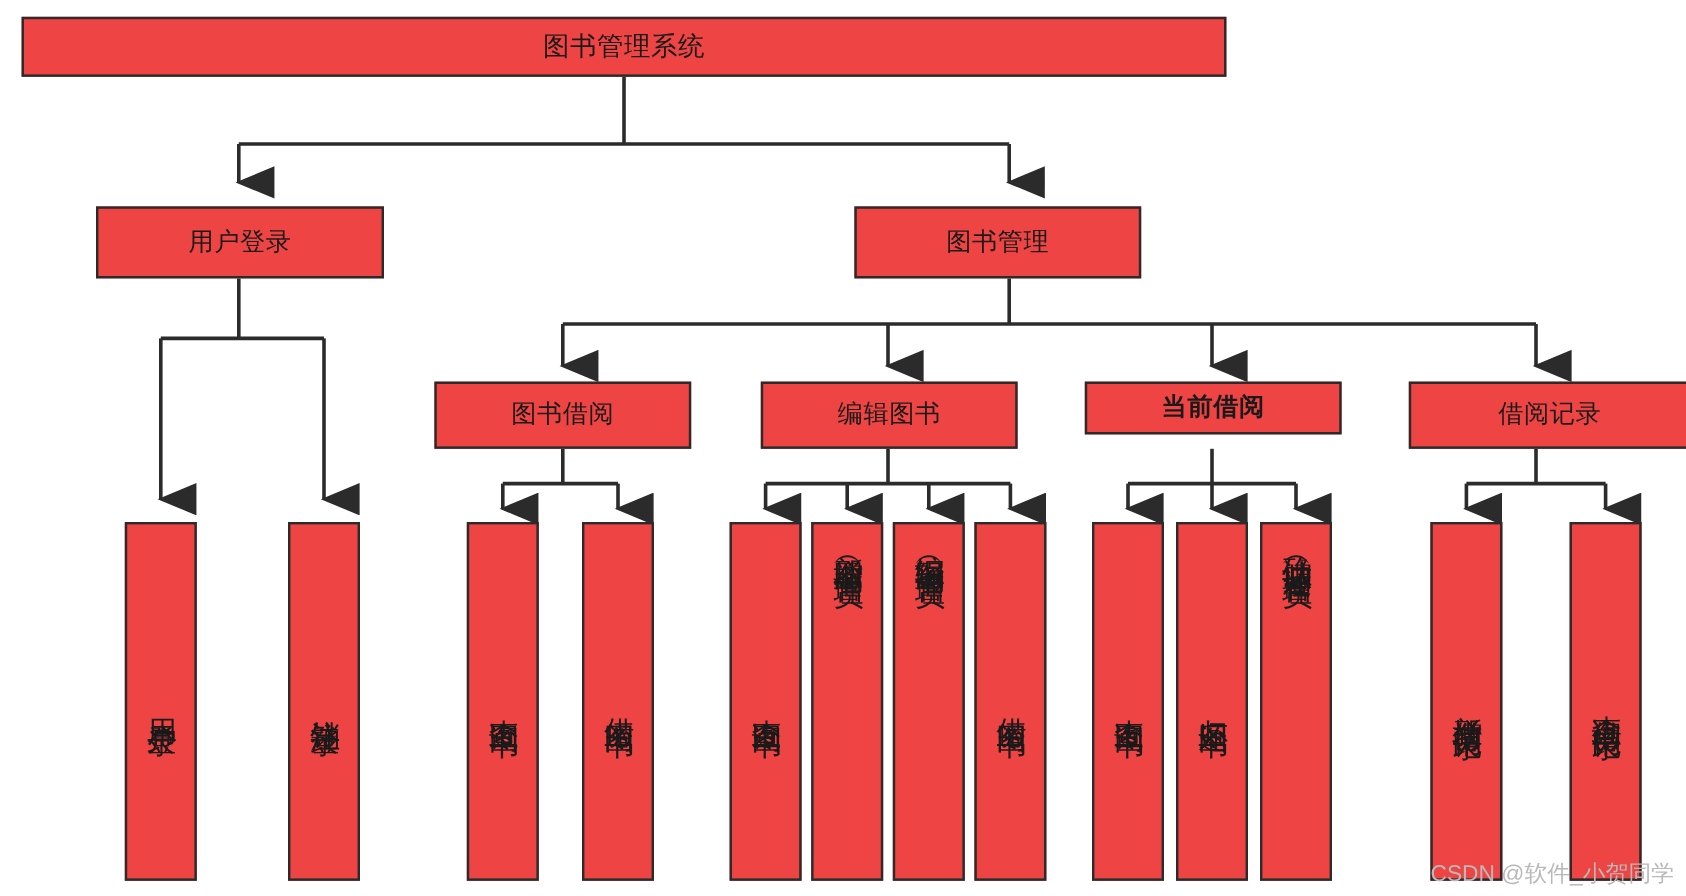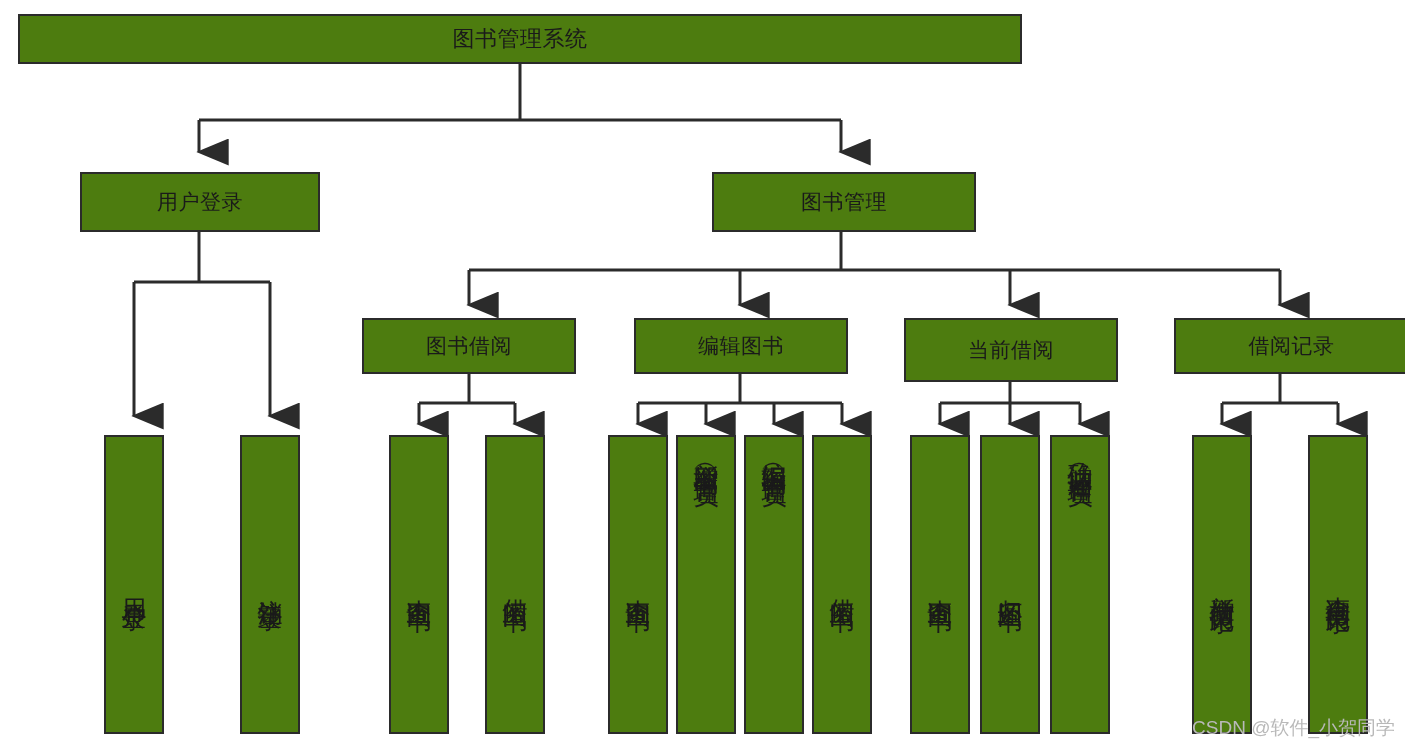--- a/index.html
+++ b/index.html
@@ -22,21 +22,21 @@
     left: 0;
     top: 0;
     width: 1405px;
     height: 747px;
     pointer-events: none;
   }
   .node {
     position: absolute;
     box-sizing: border-box;
     border: 2px solid #2b2b2b;
-    background: #4d7c0f;
+    background: #ef4444;
     display: flex;
     align-items: center;
     justify-content: center;
     color: #1a1a1a;
     z-index: 2;
   }
   .node-label {
     display: block;
     text-align: center;
     line-height: 1.12;
@@ -134,31 +134,31 @@
     </g>
   </svg>
 
   <div class="node h-node root" style="left:18px; top:14px; width:1004px; height:50px;">
     <span class="node-label">图书管理系统</span>
   </div>
 
   <div class="node h-node" style="left:80px; top:172px; width:240px; height:60px;">
     <span class="node-label">用户登录</span>
   </div>
-  <div class="node h-node" style="left:712px; top:172px; width:264px; height:60px;">
+  <div class="node h-node" style="left:712px; top:172px; width:239px; height:60px;">
     <span class="node-label">图书管理</span>
   </div>
 
   <div class="node h-node" style="left:362px; top:318px; width:214px; height:56px;">
     <span class="node-label">图书借阅</span>
   </div>
   <div class="node h-node" style="left:634px; top:318px; width:214px; height:56px;">
     <span class="node-label">编辑图书</span>
   </div>
-  <div class="node h-node" style="left:904px; top:318px; width:214px; height:64px;">
+  <div class="node h-node" style="left:904px; top:318px; width:214px; height:44px;font-weight:bold;">
     <span class="node-label">当前借阅</span>
   </div>
   <div class="node h-node" style="left:1174px; top:318px; width:235px; height:56px;">
     <span class="node-label">借阅记录</span>
   </div>
 
   <div class="node v-node centered" style="left:104px; top:435px; width:60px; height:299px;">
     <span class="node-label">用户登录</span>
   </div>
   <div class="node v-node centered" style="left:240px; top:435px; width:60px; height:299px;">

